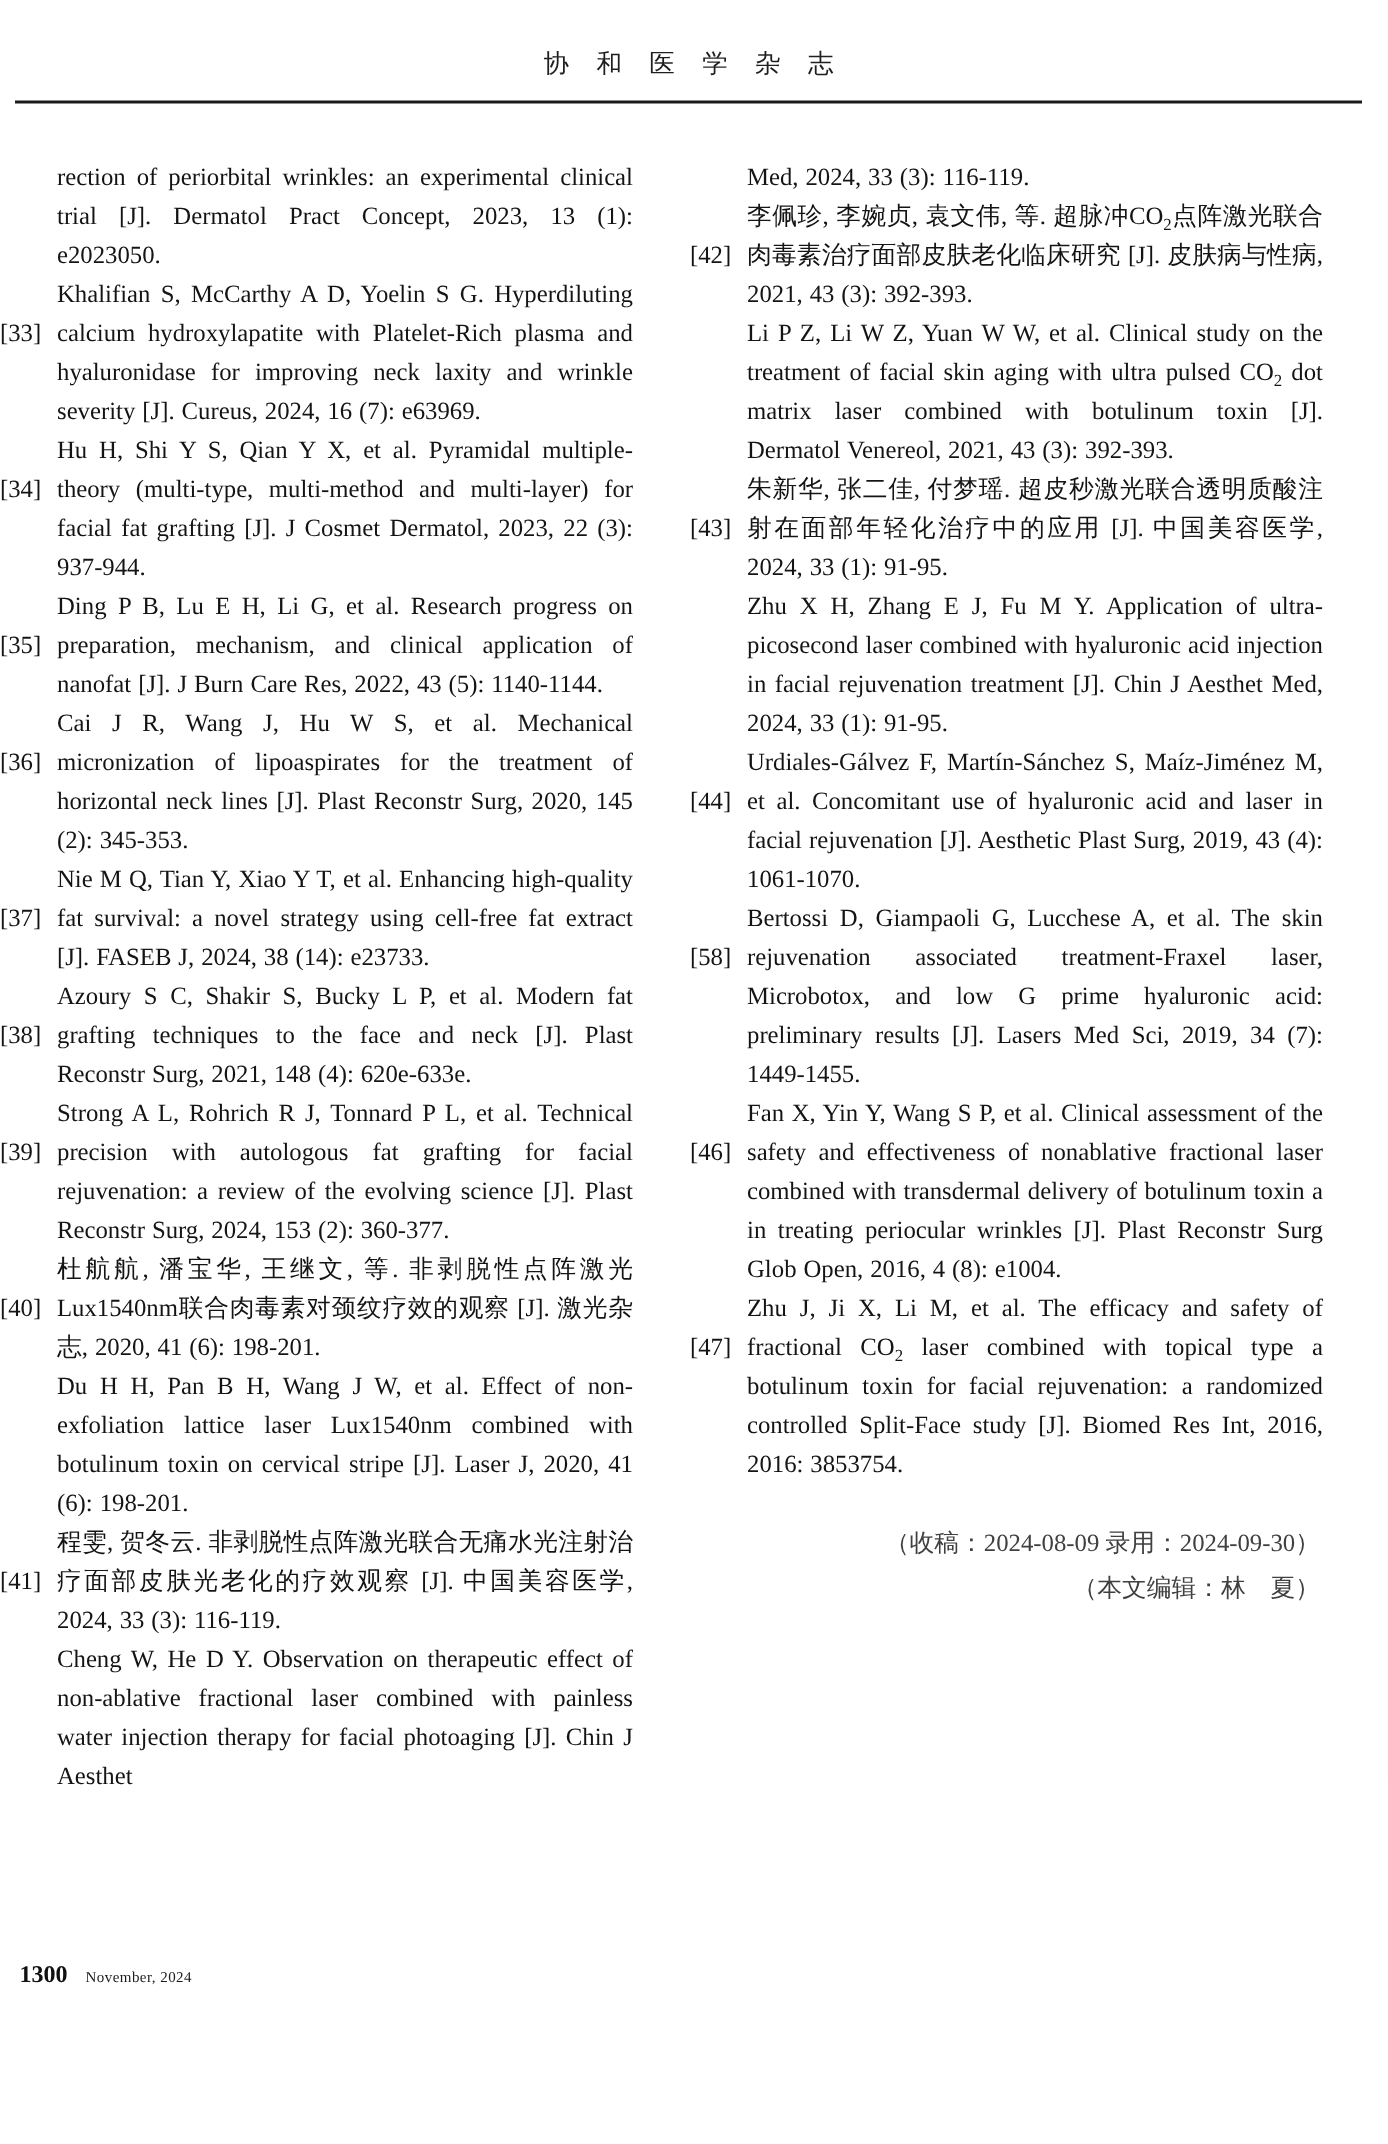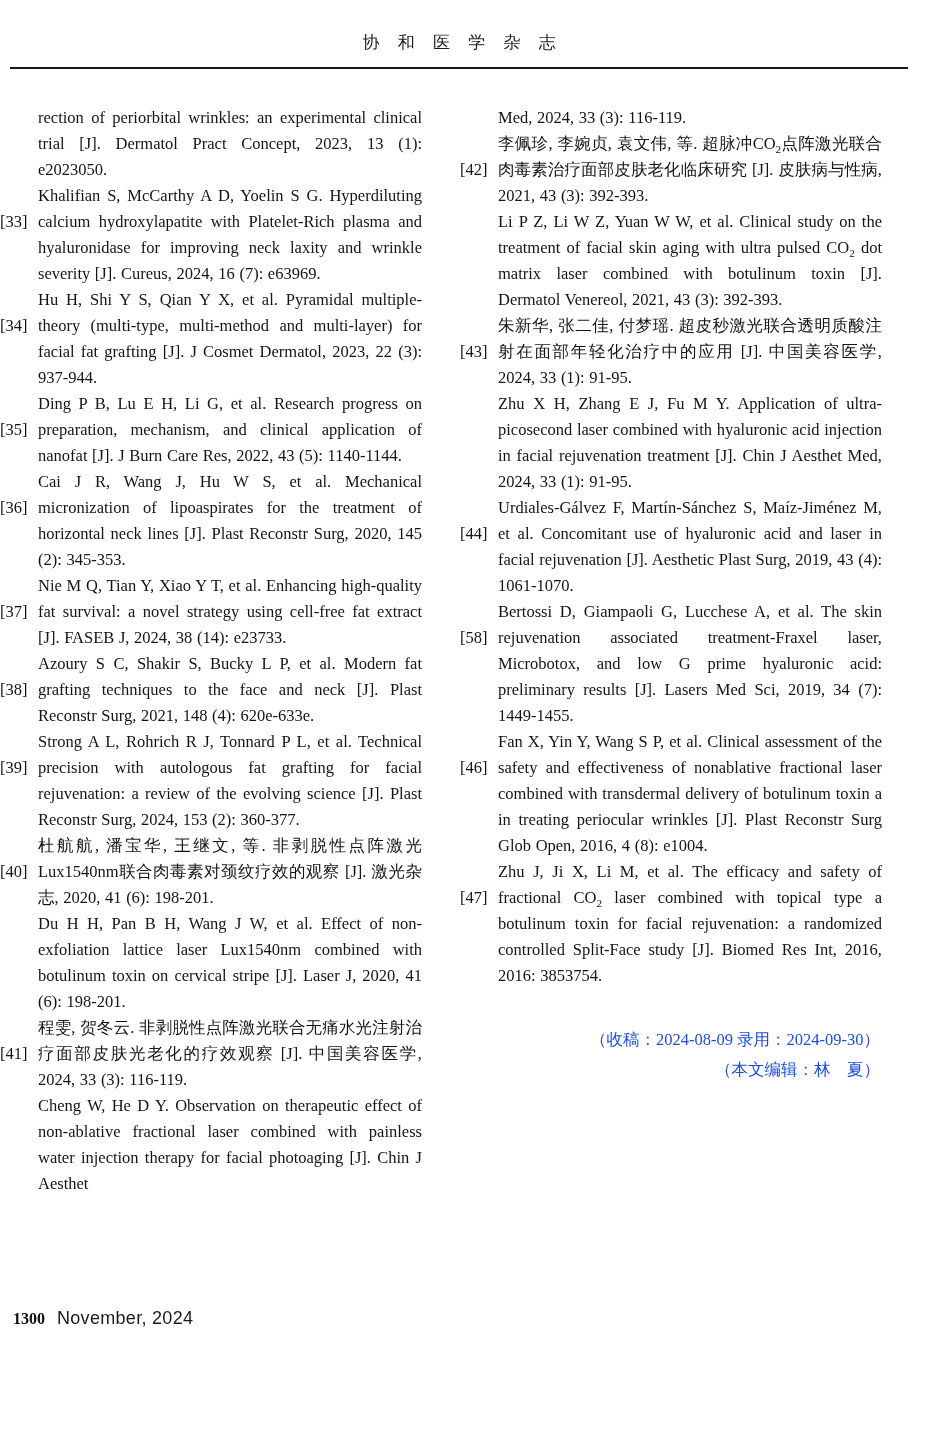--- a/index.html
+++ b/index.html
@@ -49,43 +49,43 @@
   }
   .ref-body{flex:1;min-width:0;}
   .ref-par{
     margin:0;
     text-align:justify;
     text-justify:inter-word;
     word-spacing:0.5px;
   }
   sub{font-size:68%;line-height:0;}
   .closing{
-    margin-top:36px;
+    margin-top:25px;
     text-align:right;
     font-size:16.5px;
     line-height:30px;
     padding-right:2px;
-    color:#1d4ed8;
+    color:#404040;
   }
   .page-footer{
     position:absolute;
     left:13px;
     top:1308px;
     display:flex;
     align-items:baseline;
     gap:12px;
   }
   .page-number{
     font-weight:bold;
     font-size:16px;
     color:#101010;
   }
   .issue-date{
-    font-family:Liberation Sans, sans-serif;
-    font-size:18px;
+    font-family:Liberation Serif, serif;
+    font-size:10px;
     letter-spacing:0.3px;
     color:#1b1b1b;
   }
 </style>
 </head>
 <body>
 
 <div class="page">
 
   <div class="page-header">

